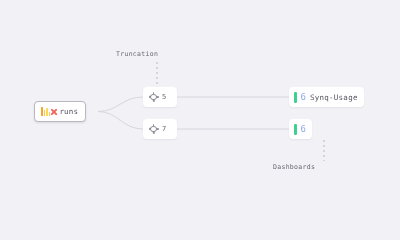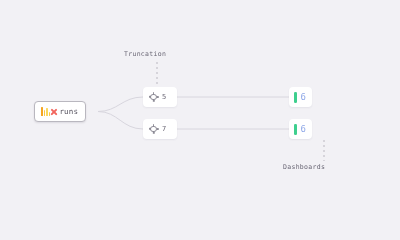--- a/index.html
+++ b/index.html
@@ -156,22 +156,22 @@
   
   .annotation {
     position: absolute;
     font-size: 6.5px;
     color: #6b6876;
     letter-spacing: 0.3px;
     text-align: center;
     line-height: 9px;
     white-space: nowrap;
   }
-  #ann-truncation { left: 124px; top: 50px; }
-  #ann-dashboards { left: 283px; top: 163px; }
+  #ann-truncation { left: 116px; top: 50px; }
+  #ann-dashboards { left: 273px; top: 163px; }
 </style>
 </head>
 <body>
 
 <div id="canvas">
 
   <svg id="edges" viewBox="0 0 400 225" width="400" height="225">
 
     <path d="M 98 111.5 C 118 111.5, 122 97, 143 97" fill="none" stroke="#d8d6de" stroke-width="1"></path>
 
@@ -215,20 +215,21 @@
       <span class="tooth" style="transform:rotate(90deg)"></span>
       <span class="tooth" style="transform:rotate(180deg)"></span>
       <span class="tooth" style="transform:rotate(270deg)"></span>
     </span>
     <span class="count">7</span>
   </div>
 
   <div class="node node-right row1">
     <span class="green-bar"></span>
     <span class="six-glyph">6</span>
+    <span class="label">Synq-Usage</span>
   </div>
 
   <div class="node node-right row2">
     <span class="green-bar"></span>
     <span class="six-glyph">6</span>
   </div>
 
   <div class="annotation" id="ann-truncation">Truncation</div>
 
   <div class="annotation" id="ann-dashboards">

